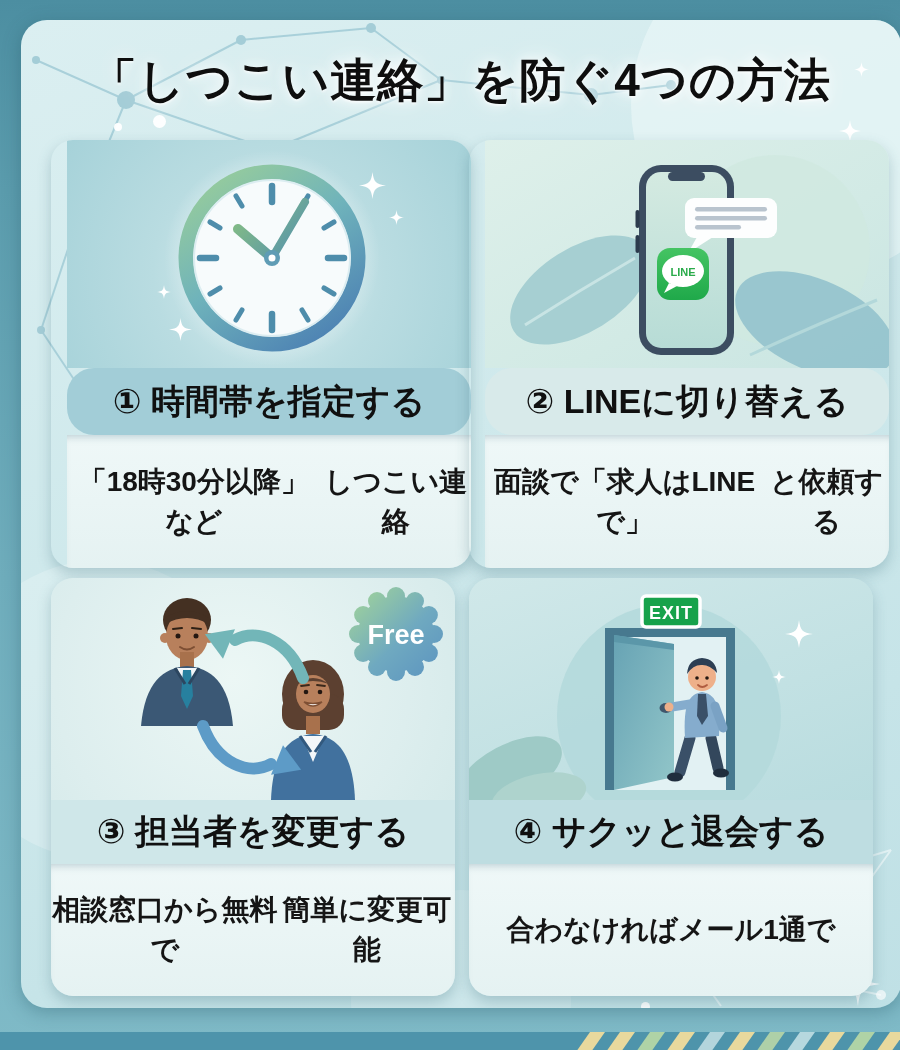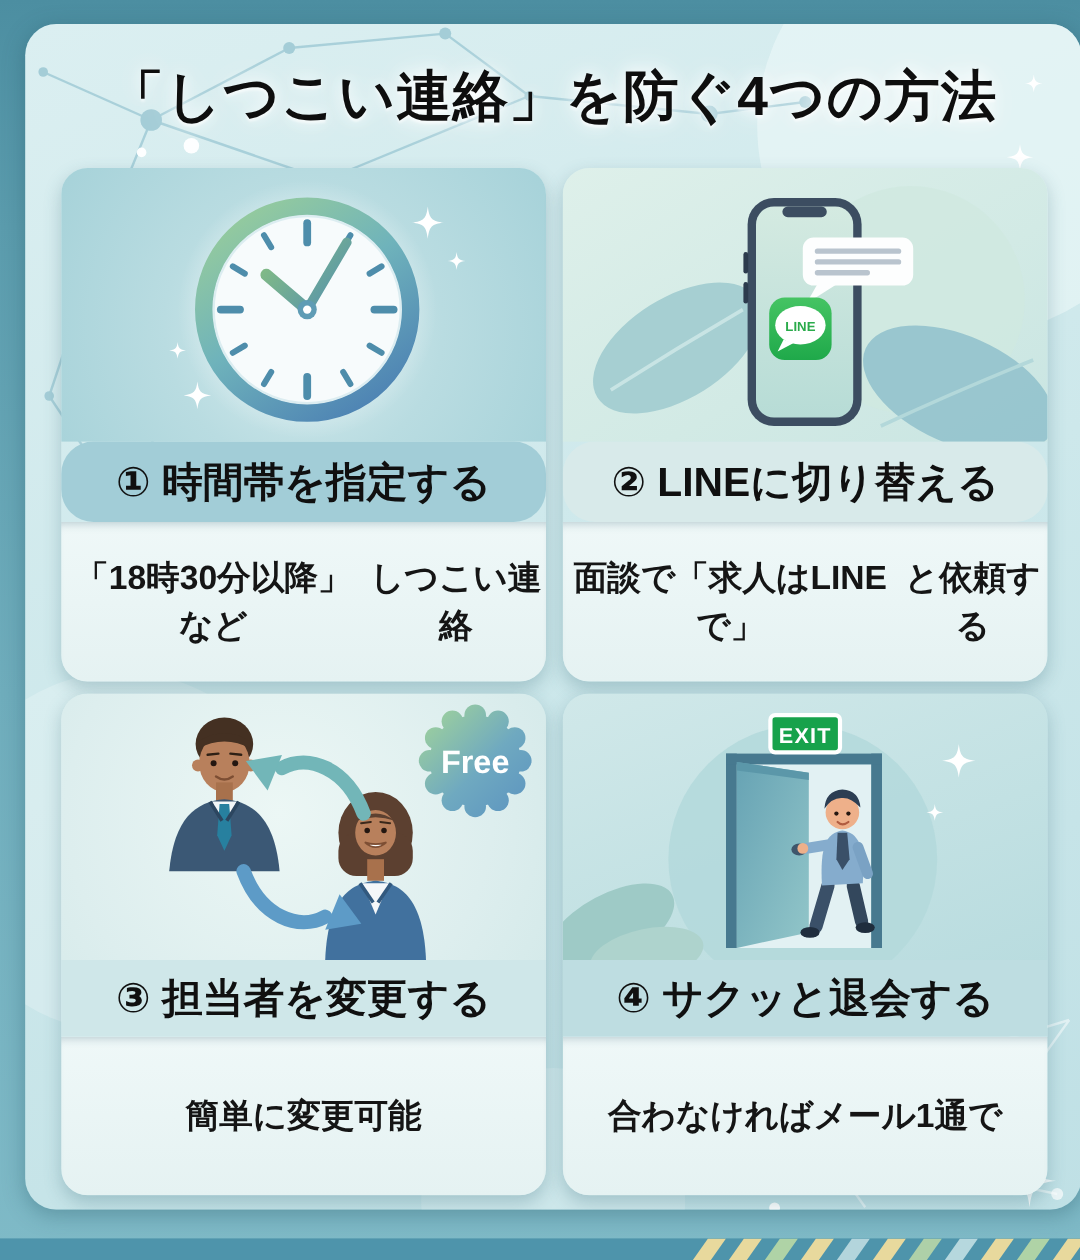--- a/index.html
+++ b/index.html
@@ -20,21 +20,21 @@
   .title{
     position:absolute;left:0;right:0;top:30px;text-align:center;
     font-size:46px;font-weight:900;color:#0e0e0e;letter-spacing:1px;
     text-shadow:0 0 12px rgba(255,255,255,.95),0 0 26px rgba(255,255,255,.8),0 2px 2px rgba(255,255,255,.6);
   }
   .card{
     position:absolute;width:404px;border-radius:22px;overflow:hidden;
     box-shadow:0 6px 14px rgba(55,105,120,.28);
     display:flex;flex-direction:column;
   }
-  .card.r1{top:120px;height:428px;}
+  .card.r1{top:120px;height:428px;padding-left:16px;}
   .card.r2{top:558px;height:418px;}
   .card.c1{left:30px;}
   .card.c2{left:448px;}
   .illus{position:relative;flex:0 0 auto;}
   .r1 .illus{height:228px;}
   .r2 .illus{height:222px;}
   .illus svg{position:absolute;left:0;top:0;}
   .illus-1{background:radial-gradient(circle at 50% 58%,#d9edef 0%,#b9dce1 48%,#a6d2d9 100%);}
   .illus-2{background:linear-gradient(150deg,#def0ea 0%,#d2eae5 60%,#c9e5e2 100%);}
   .illus-3{background:radial-gradient(circle at 45% 45%,#ecf7f5 0%,#ddeeee 70%,#d5eaea 100%);}
@@ -327,20 +327,21 @@
               <circle cx="377.9" cy="37" r="9"></circle>
           </g>
           <text x="345" y="66" text-anchor="middle" font-size="27" font-weight="800" fill="#ffffff">Free</text>
         </g>
       </svg>
     </div>
     <div class="band band-3">
       <span>③ 担当者を変更する</span>
     </div>
     <div class="desc">
+      <span>相談窓口から無料で</span>
       <span>簡単に変更可能</span>
     </div>
   </div>
 
   <div class="card r2 c2">
     <div class="illus illus-4">
       <svg width="404" height="222" viewBox="0 0 404 222">
         <defs>
           <linearGradient id="doorGrad" x1="0" y1="0" x2="1" y2="1">
             <stop offset="0%" stop-color="#67a3b4"></stop>

